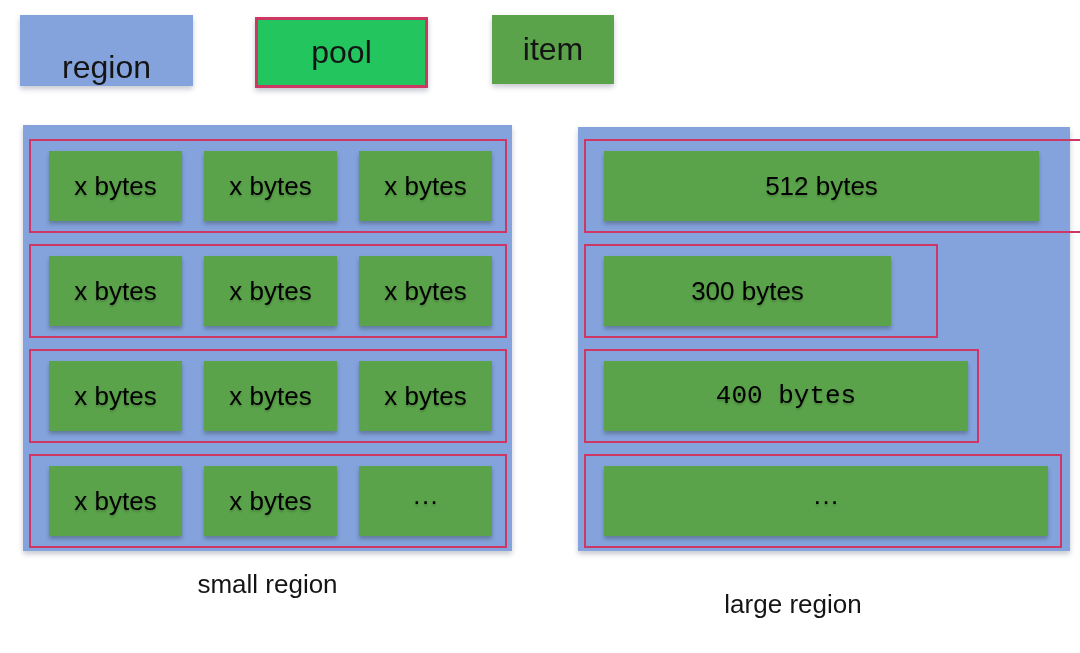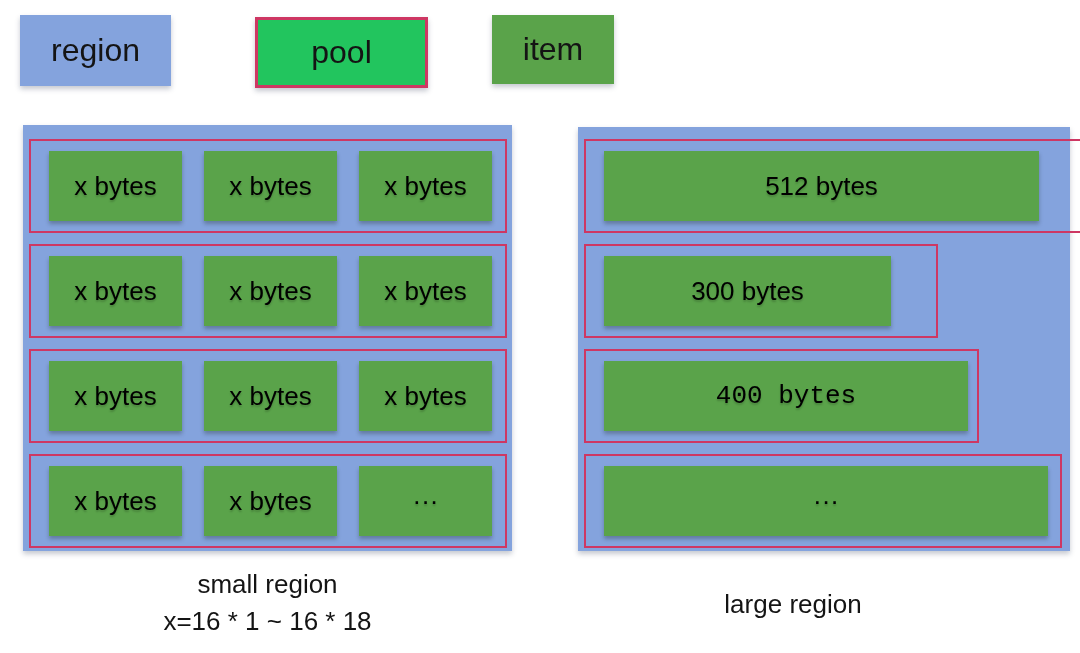--- a/index.html
+++ b/index.html
@@ -11,21 +11,21 @@
   html,body{margin:0;padding:0;background:#ffffff;}
   .canvas{
     position:relative;width:1080px;height:653px;background:#ffffff;overflow:hidden;
     font-family:"Liberation Sans","DejaVu Sans",sans-serif;color:var(--text);
   }
   
   .legend-box{
     position:absolute;display:flex;align-items:center;justify-content:center;
     font-size:32px;box-shadow:0 3px 5px rgba(50,60,90,0.28);
   }
-  .legend-region{left:20px;top:15px;width:151px;height:71px;background:var(--region-blue);}
+  .legend-region{left:20px;top:15px;width:173px;height:71px;background:var(--region-blue);align-items:flex-end;}
   .legend-pool{left:255px;top:17px;width:167px;height:65px;background:#22c55e;border:3px solid var(--pool-border);}
   .legend-item{left:492px;top:15px;width:122px;height:69px;background:var(--item-green);}
   
   .region{
     position:absolute;background:var(--region-blue);
     box-shadow:0 3px 5px rgba(50,60,90,0.28);
   }
   .small-region{left:23px;top:125px;width:489px;height:426px;padding:14px 0 0 6px;box-sizing:border-box;}
   .large-region{left:578px;top:127px;width:492px;height:424px;padding:12px 0 0 6px;box-sizing:border-box;}
   .pool{
@@ -95,19 +95,18 @@
     <div class="pool" style="width:395px;">
       <div class="item" style="width:364px;font-family:Liberation Mono, monospace;">400 bytes</div>
     </div>
     <div class="pool" style="width:478px;">
       <div class="item" style="width:444px;">···</div>
     </div>
   </div>
 
   <div class="caption caption-small">
     <div>small region</div>
-    <div>x=16 * 1 ~ 16 * 18</div>
   </div>
   <div class="caption caption-large">
     <div>large region</div>
   </div>
 
 </div>
 
 </body></html>

